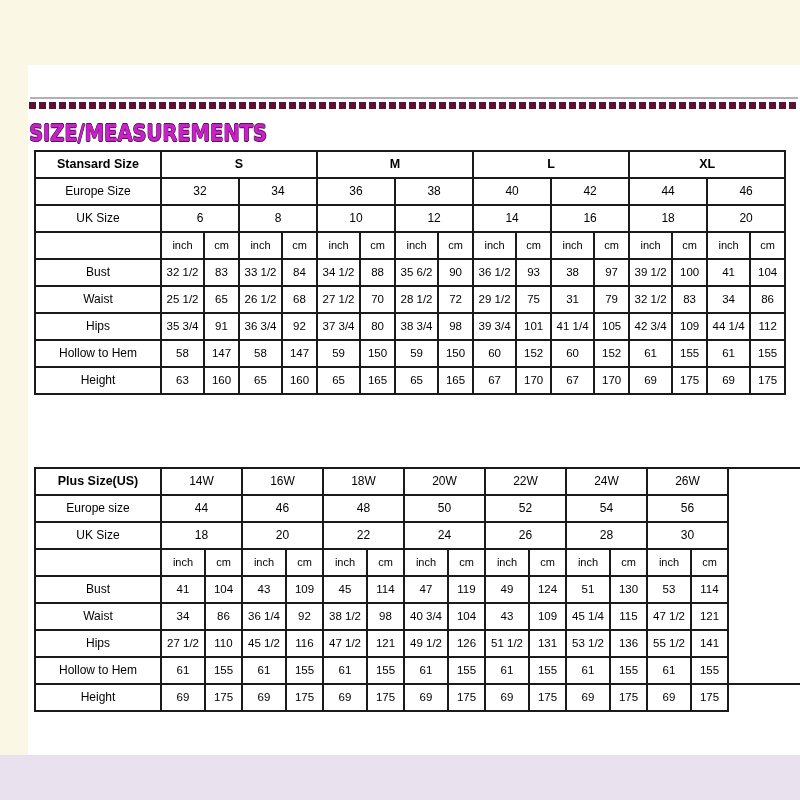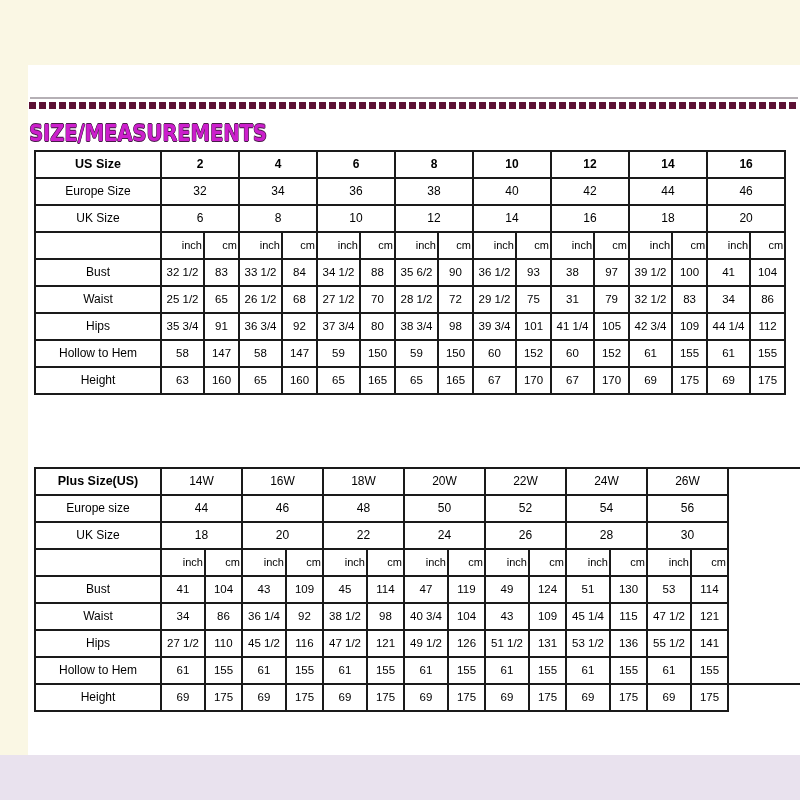--- a/index.html
+++ b/index.html
@@ -111,21 +111,20 @@
   .sizetable td.grouphead {
     font-weight: bold;
     font-size: 12.5px;
   }
   .sizetable td.sizenum {
     font-size: 12px;
   }
   .sizetable td.unit {
     font-size: 11px;
     height: 22px;
-    text-align: right;
   }
   .sizetable td.val {
     font-size: 11.5px;
   }
   .sizetable td.blank {
     border: 2px solid #1a1a1a;
   }
   .sizetable td.empty-col {
     background: #fff;
   }
@@ -157,32 +156,28 @@
       <col style="width:43px">
         <col style="width:35px">
       <col style="width:43px">
         <col style="width:35px">
       <col style="width:43px">
         <col style="width:35px">
       <col style="width:43px">
         <col style="width:35px">
     </colgroup>
     <tbody>
-
-      <tr>
-        <td class="label bold">US Size</td>
-        <td class="sizenum bold" colspan="2">2</td>
-        <td class="sizenum bold" colspan="2">4</td>
-        <td class="sizenum bold" colspan="2">6</td>
-        <td class="sizenum bold" colspan="2">8</td>
-        <td class="sizenum bold" colspan="2">10</td>
-        <td class="sizenum bold" colspan="2">12</td>
-        <td class="sizenum bold" colspan="2">14</td>
-        <td class="sizenum bold" colspan="2">16</td>
-      </tr>
+      <tr>
+        <td class="label bold">Stansard Size</td>
+        <td class="grouphead" colspan="4">S</td>
+        <td class="grouphead" colspan="4">M</td>
+        <td class="grouphead" colspan="4">L</td>
+        <td class="grouphead" colspan="4">XL</td>
+      </tr>
+
 
       <tr>
         <td class="label">Europe Size</td>
         <td class="sizenum" colspan="2">32</td>
         <td class="sizenum" colspan="2">34</td>
         <td class="sizenum" colspan="2">36</td>
         <td class="sizenum" colspan="2">38</td>
         <td class="sizenum" colspan="2">40</td>
         <td class="sizenum" colspan="2">42</td>
         <td class="sizenum" colspan="2">44</td>

